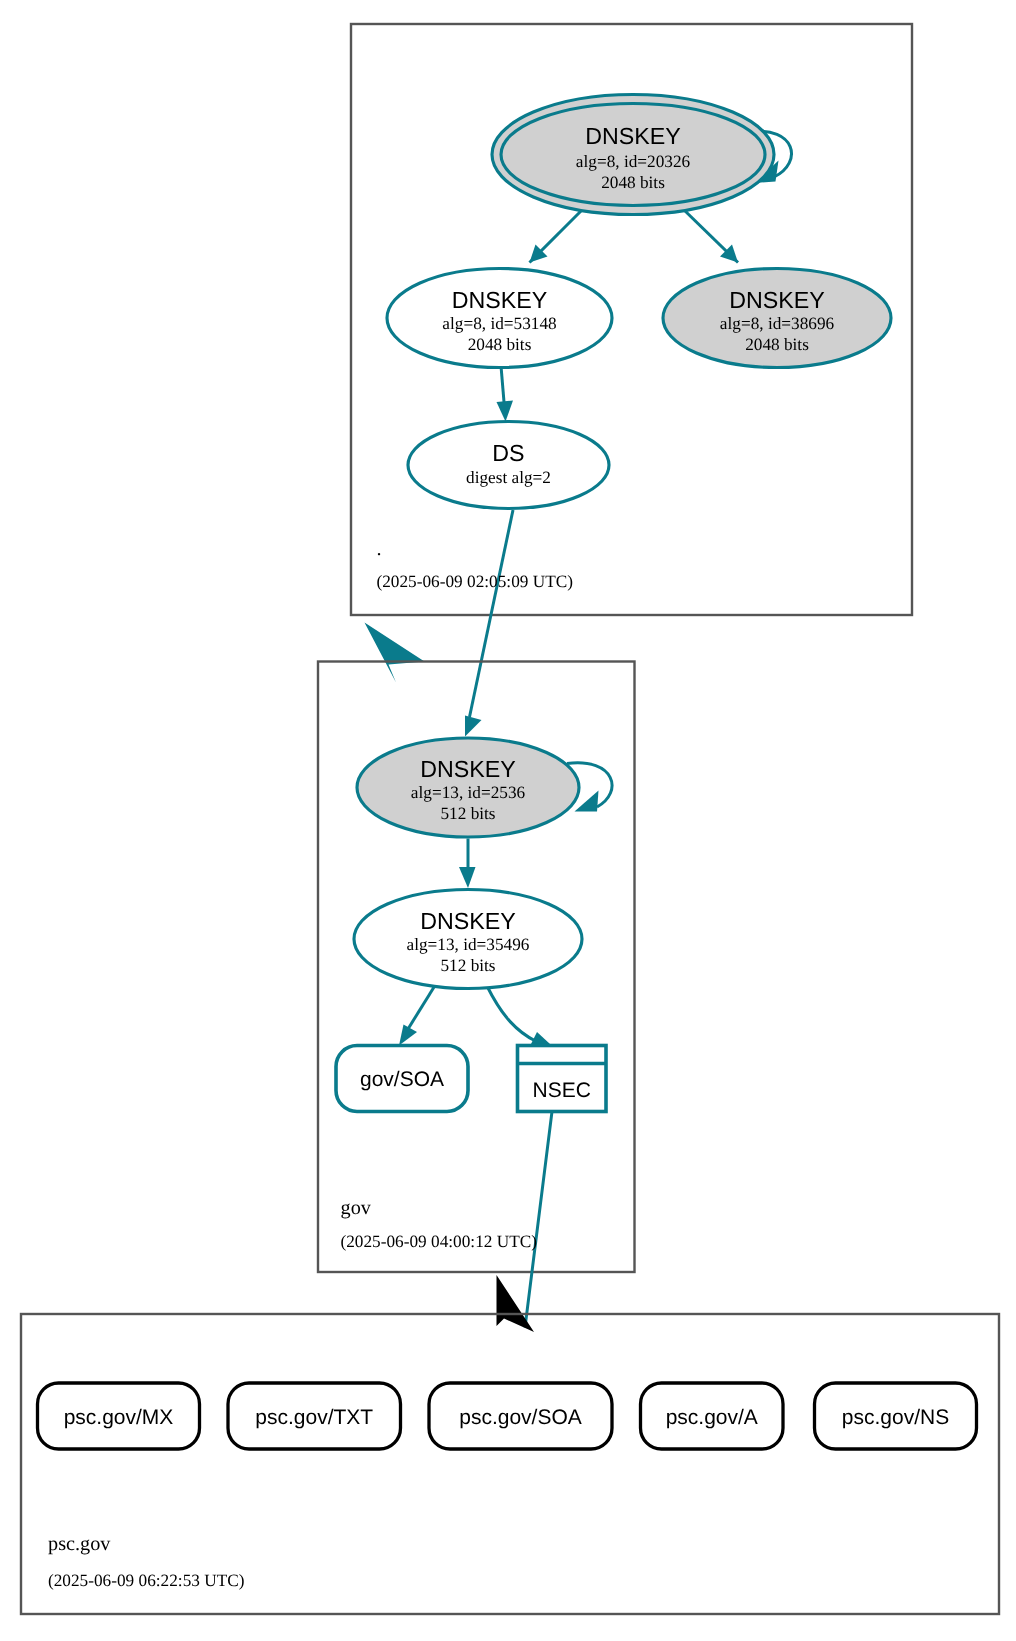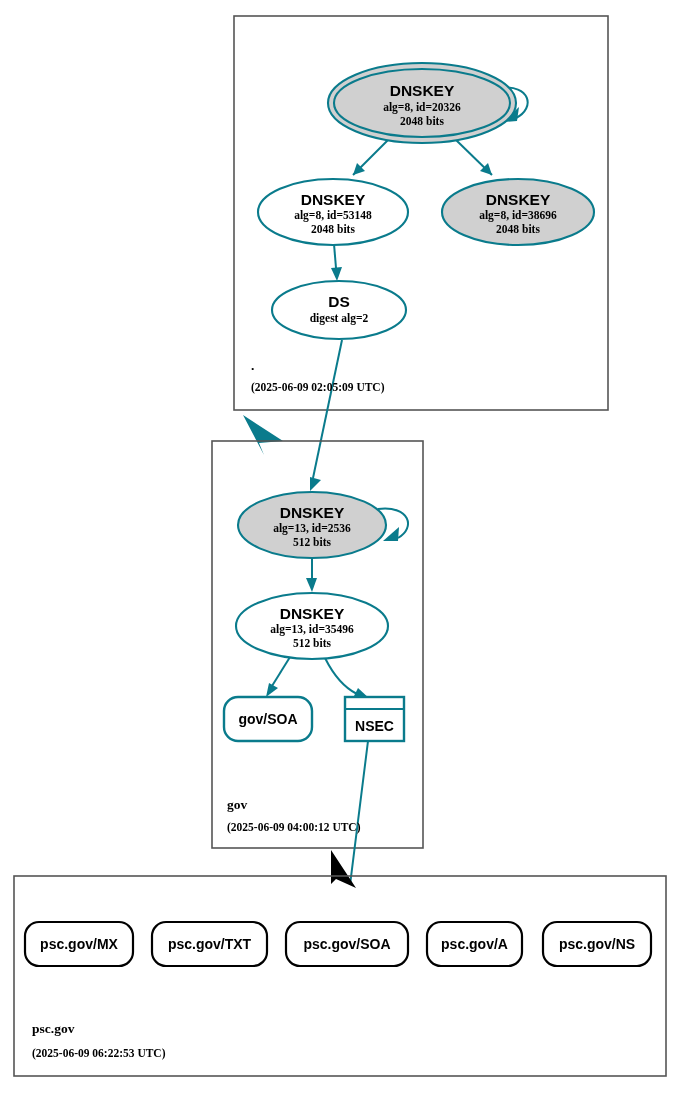--- a/index.html
+++ b/index.html
@@ -10,21 +10,20 @@
   body {
     width: 677px;
     height: 1094px;
     overflow: hidden;
     font-family: "Liberation Serif", serif;
   }
   #canvas {
     position: relative;
     width: 538px;
     height: 1094px;
-    font-weight: bold;
   }
   svg#graph {
     position: absolute;
     top: 0;
     left: 0;
     width: 677px;
     height: 1094px;
   }
   .zone-box {
     fill: none;

